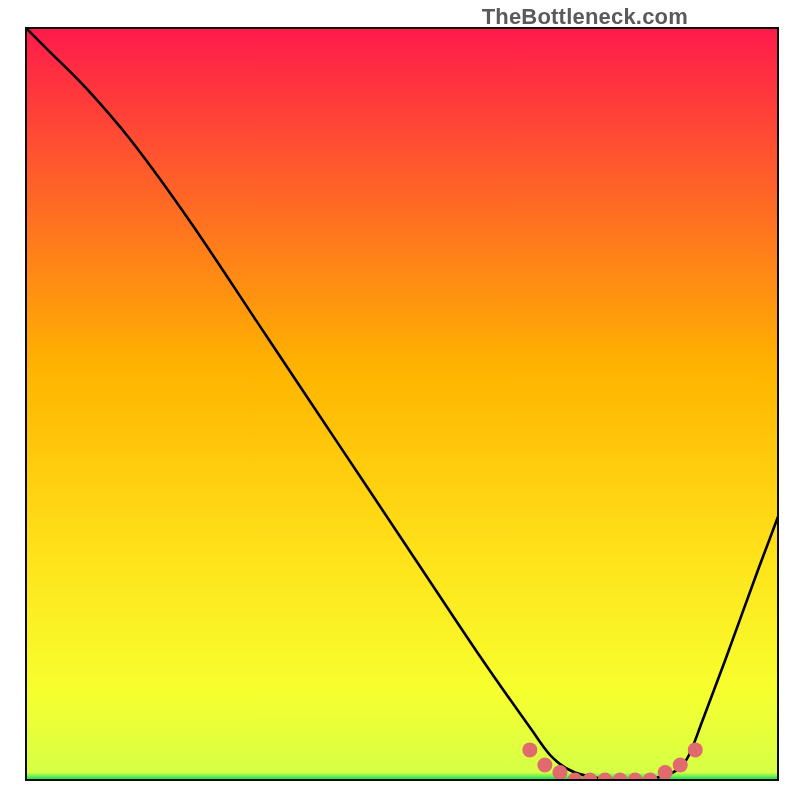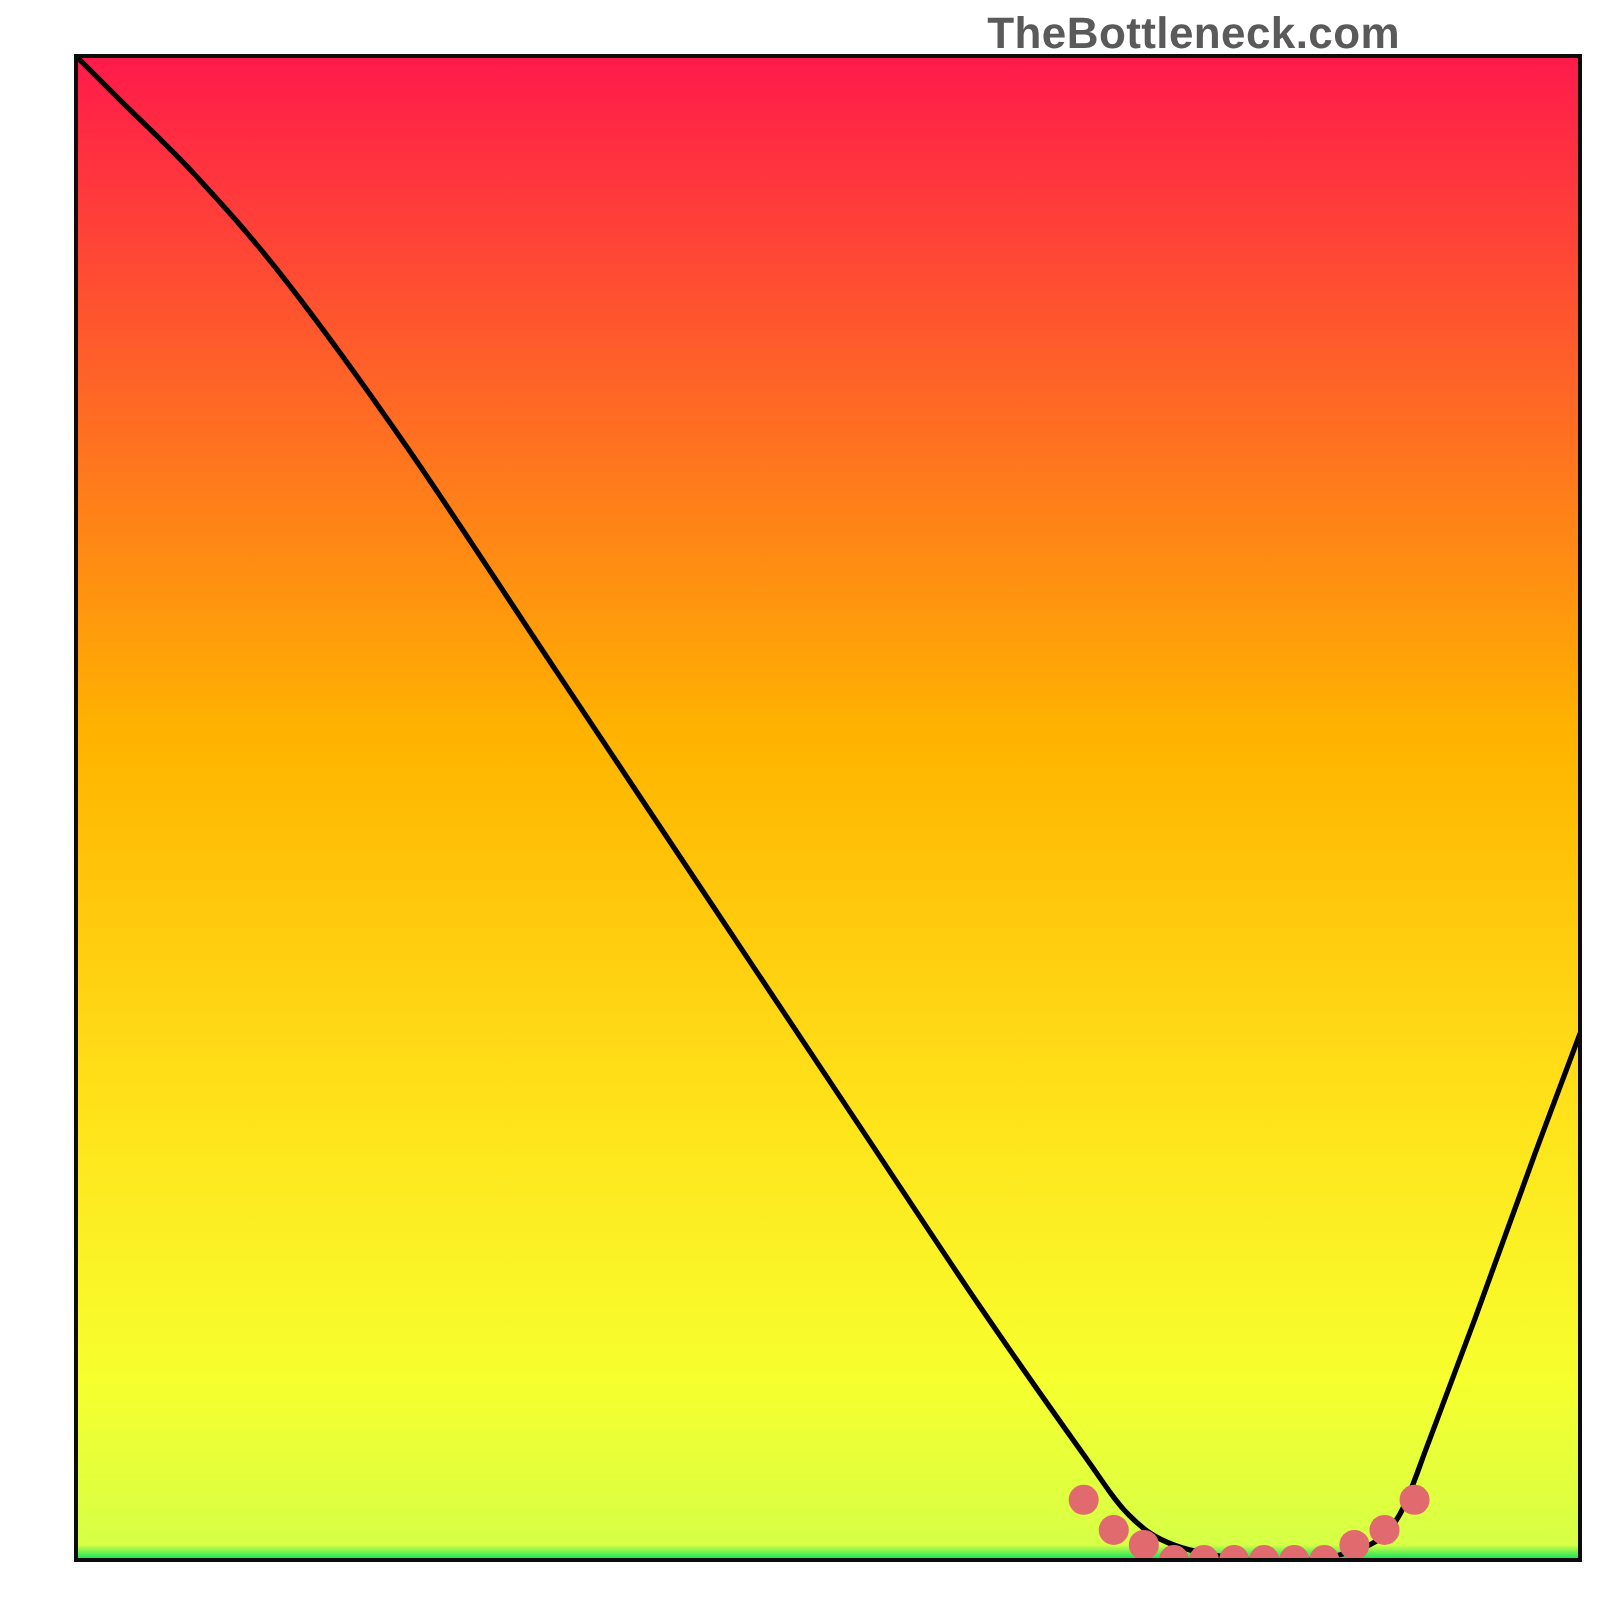--- a/index.html
+++ b/index.html
@@ -8,21 +8,20 @@
     width: 800px;
     height: 800px;
     overflow: hidden;
     background: #ffffff;
     font-family: Arial, Helvetica, sans-serif;
   }
   .stage {
     position: relative;
     width: 700px;
     height: 800px;
-    margin-left: 12px;
   }
   .watermark {
     position: absolute;
     top: 4px;
     right: 12px;
     font-size: 22px;
     font-weight: 600;
     color: #5a5a5a;
     letter-spacing: 0.2px;
     user-select: none;

